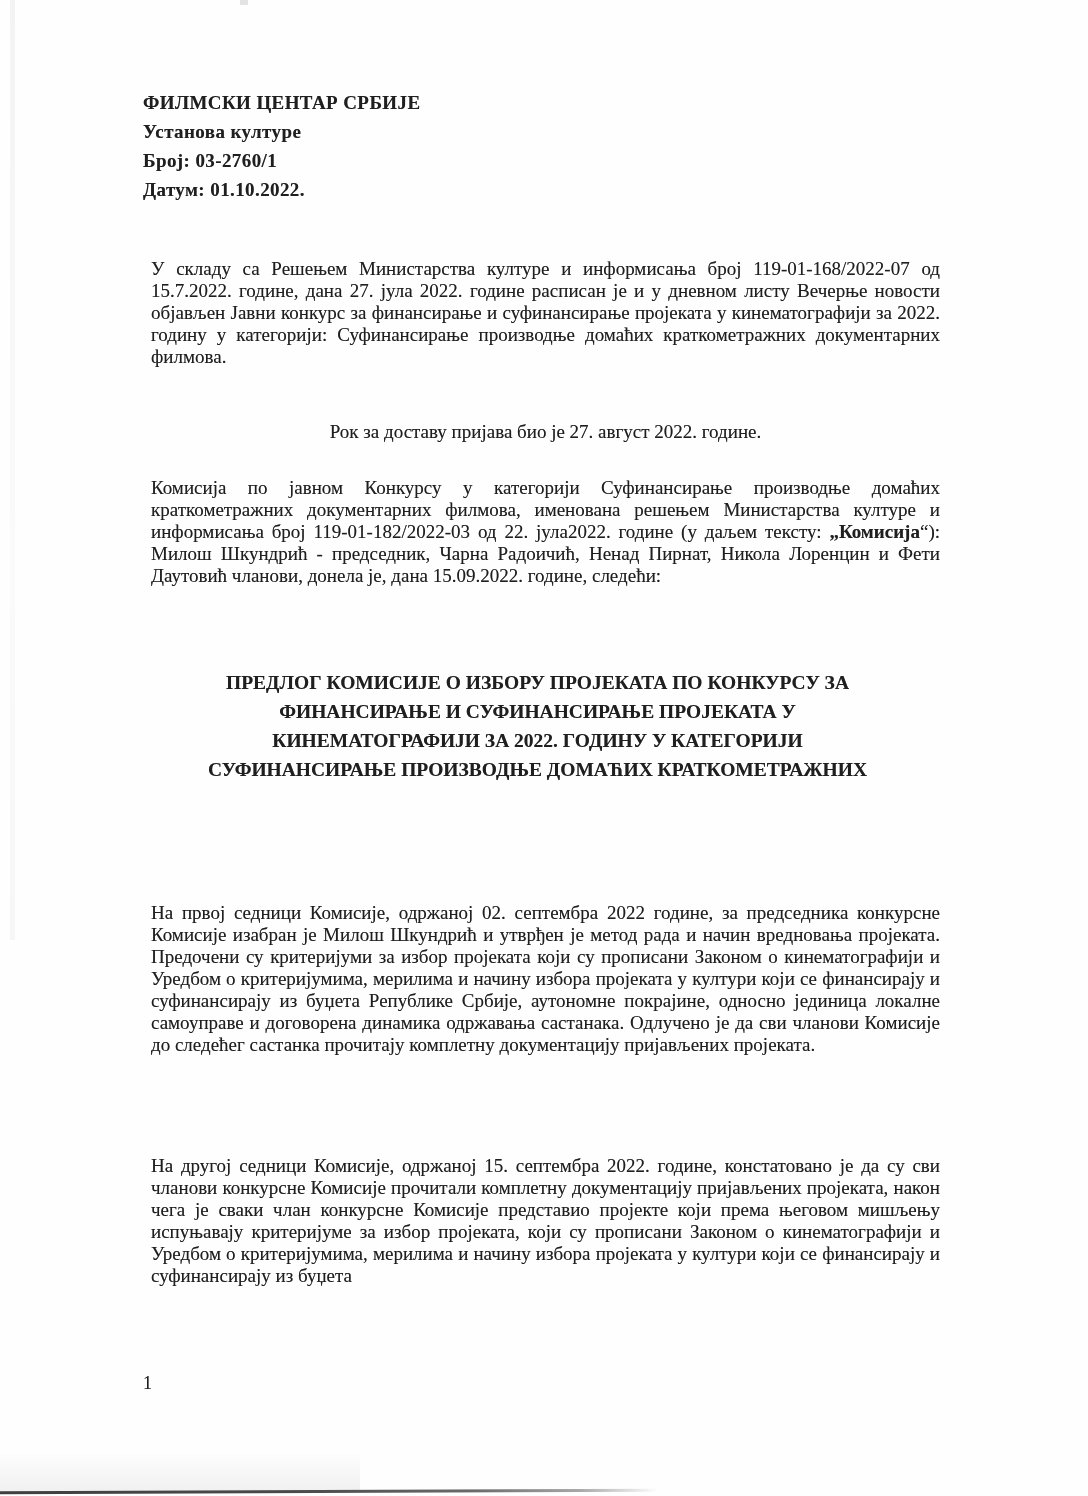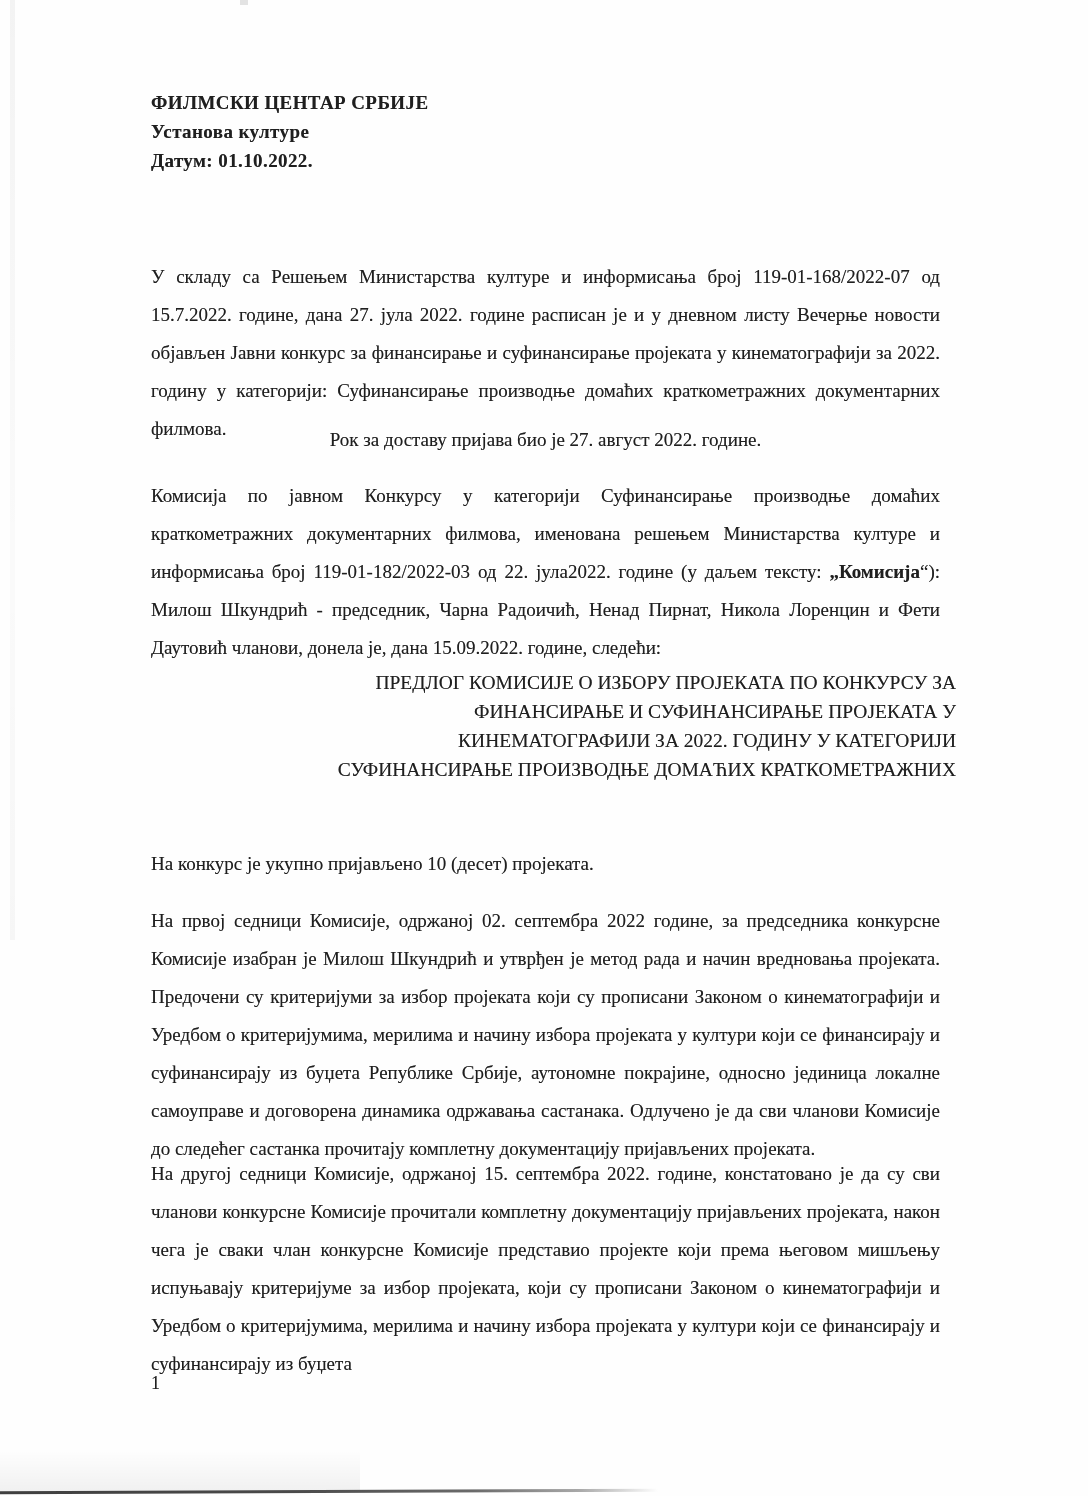--- a/index.html
+++ b/index.html
@@ -43,54 +43,54 @@
   .bottom-line {
     position: absolute;
     left: -4px; top: 1490px;
     width: 662px; height: 3px;
     transform: rotate(-0.22deg);
     background: linear-gradient(90deg, #3f3f3f 0%, #4a4a4a 45%, #6a6a6a 72%, #a8a8a8 88%, rgba(160,160,160,0) 100%);
   }
   .content {
     position: absolute;
     top: 0; left: 143px;
-    width: 789px; height: 100%; margin-left: 8px;
+    width: 789px; height: 100%;
   }
   .scan-text {
     text-shadow: 0 0 0.6px rgba(20,20,20,0.45);
   }
   .letterhead {
     position: absolute;
     top: 88px; left: 0;
     font-weight: bold;
     font-size: 19px;
     line-height: 29px;
     letter-spacing: 0.4px;
   }
   .body-par {
     position: absolute;
-    left: 0;
+    left: 8px;
     width: 100%;
     margin: 0;
     font-size: 19px;
-    line-height: 38px;
+    line-height: 22px;
     text-align: justify;
   }
   .p1 { top: 258px; }
   .p2 { top: 421px; text-align: center; }
   .p3 { top: 477px; }
   .p4 { top: 845px; text-align: left; }
   .p5 { top: 902px; }
   .p6 { top: 1155px; }
   .doc-heading {
     position: absolute;
-    top: 668px; left: 16px;
+    top: 668px; left: 0;
     width: 100%;
-    text-align: right;
-    font-weight: normal;
+    text-align: center;
+    font-weight: bold;
     font-size: 19.5px;
     line-height: 29px;
   }
   .bold-inline { font-weight: bold; }
   .page-number {
     position: absolute;
     top: 1370px; left: 0;
     font-size: 18px;
     line-height: 26px;
   }
@@ -103,37 +103,37 @@
   <div class="left-strip"></div>
   <div class="top-tick"></div>
   <div class="bottom-shadow"></div>
   <div class="bottom-line"></div>
 
   <div class="content scan-text">
 
     <header class="letterhead">
       <div>ФИЛМСКИ ЦЕНТАР СРБИЈЕ</div>
       <div>Установа културе</div>
+      <div>Број: 03-2760/1</div>
       <div>Датум: 01.10.2022.</div>
     </header>
 
     <p class="body-par p1">У складу са Решењем Министарства културе и информисања број 119-01-168/2022-07 од 15.7.2022. године, дана 27. јула 2022. године расписан је и у дневном листу Вечерње новости објављен Јавни конкурс за финансирање и суфинансирање пројеката у кинематографији за 2022. годину у категорији: Суфинансирање производње домаћих краткометражних документарних филмова.</p>
 
     <p class="body-par p2">Рок за доставу пријава био је 27. август 2022. године.</p>
 
     <p class="body-par p3"><span>Комисија по јавном Конкурсу у категорији Суфинансирање производње домаћих краткометражних документарних филмова, именована решењем Министарства културе и информисања број 119-01-182/2022-03 од 22. јула2022. године (у даљем тексту: </span><span class="bold-inline">„Комисија</span><span>“): Милош Шкундрић - председник, Чарна Радоичић, Ненад Пирнат, Никола Лоренцин и Фети Даутовић чланови, донела је, дана 15.09.2022. године, следећи:</span></p>
 
     <div class="doc-heading">
       <div>ПРЕДЛОГ КОМИСИЈЕ О ИЗБОРУ ПРОЈЕКАТА ПО КОНКУРСУ ЗА</div>
       <div>ФИНАНСИРАЊЕ И СУФИНАНСИРАЊЕ ПРОЈЕКАТА У</div>
       <div>КИНЕМАТОГРАФИЈИ ЗА 2022. ГОДИНУ У КАТЕГОРИЈИ</div>
       <div>СУФИНАНСИРАЊЕ ПРОИЗВОДЊЕ ДОМАЋИХ КРАТКОМЕТРАЖНИХ</div>
     </div>
 
-    <p class="body-par p4">На конкурс је укупно пријављено 10 (десет) пројеката.</p>
 
     <p class="body-par p5">На првој седници Комисије, одржаној 02. септембра 2022 године, за председника конкурсне Комисије изабран је Милош Шкундрић и утврђен је метод рада и начин вредновања пројеката. Предочени су критеријуми за избор пројеката који су прописани Законом о кинематографији и Уредбом о критеријумима, мерилима и начину избора пројеката у култури који се финансирају и суфинансирају из буџета Републике Србије, аутономне покрајине, односно јединица локалне самоуправе и договорена динамика одржавања састанака. Одлучено је да сви чланови Комисије до следећег састанка прочитају комплетну документацију пријављених пројеката.</p>
 
     <p class="body-par p6">На другој седници Комисије, одржаној 15. септембра 2022. године, констатовано је да су сви чланови конкурсне Комисије прочитали комплетну документацију пријављених пројеката, након чега је сваки члан конкурсне Комисије представио пројекте који према његовом мишљењу испуњавају критеријуме за избор пројеката, који су прописани Законом о кинематографији и Уредбом о критеријумима, мерилима и начину избора пројеката у култури који се финансирају и суфинансирају из буџета</p>
 
     <div class="page-number">1</div>
 
   </div>
 </div>
 

